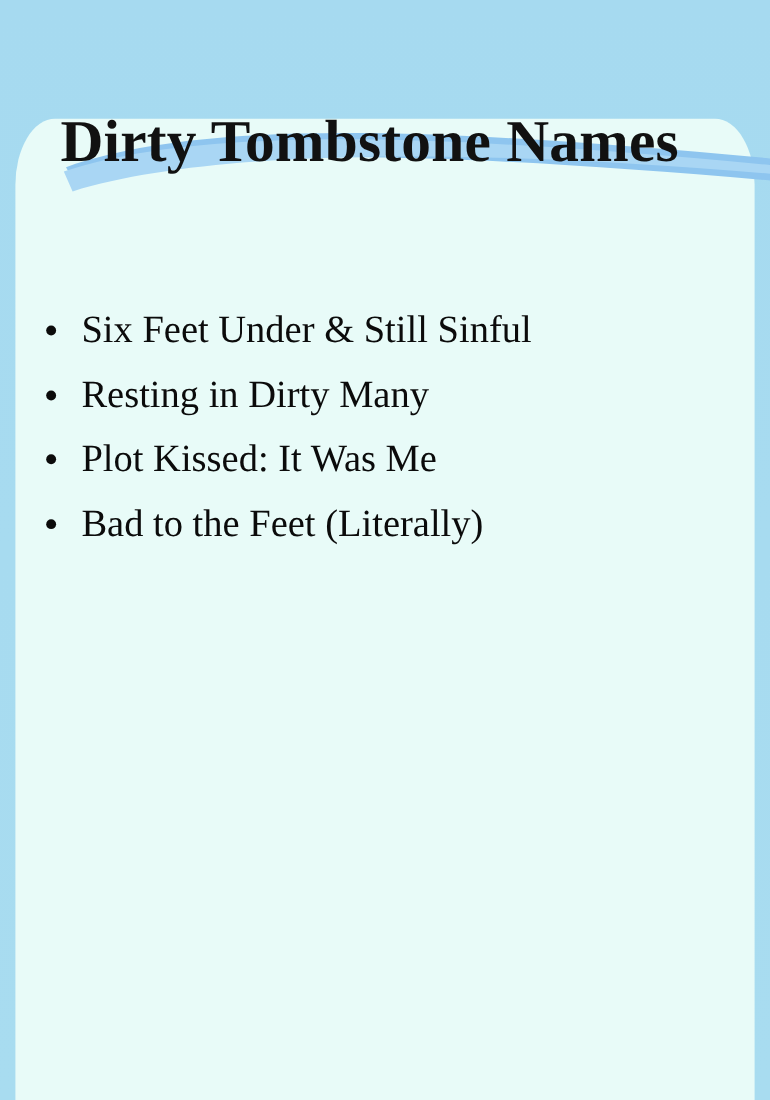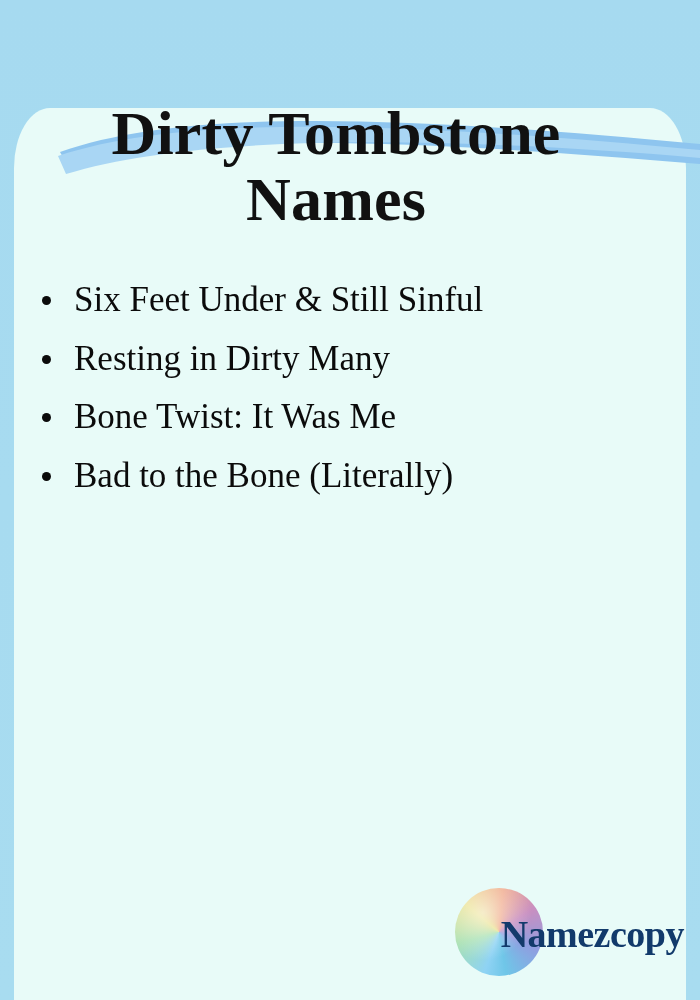--- a/index.html
+++ b/index.html
@@ -44,21 +44,21 @@
     overflow: hidden;
     pointer-events: none;
   }
 
   #title {
     position: absolute;
     left: 40px;
     top: 100px;
     width: 592px;
     text-align: center;
-    font-size: 62px;
+    font-size: 54px;
     line-height: 1.07;
     font-weight: bold;
     color: #111111;
     letter-spacing: 0.2px;
   }
 
   #list {
     position: absolute;
     left: 22px;
     top: 272px;
@@ -140,22 +140,18 @@
       <path d="M60,52 C190,6 420,18 700,44 L700,64 C420,40 190,30 70,70 Z" fill="#8ec5ef"></path>
       <path d="M58,56 C190,12 420,24 700,50 L700,58 C420,34 190,36 66,74 Z" fill="#a9d6f4"></path>
     </svg>
   </div>
 
   <div id="title">Dirty Tombstone Names</div>
 
   <ul id="list">
     <li>Six Feet Under &amp; Still Sinful</li>
     <li>Resting in Dirty Many</li>
-    <li>Bone Twist: It Was Me</li>
-    <li>Bad to the Bone (Literally)</li>
+    <li>Plot Kissed: It Was Me</li>
+    <li>Bad to the Feet (Literally)</li>
   </ul>
 
-  <div id="logo">
-    <div id="logo-mark"></div>
-    <div id="logo-text">Namezcopy</div>
-  </div>
 
 </div>
 
 </body></html>

